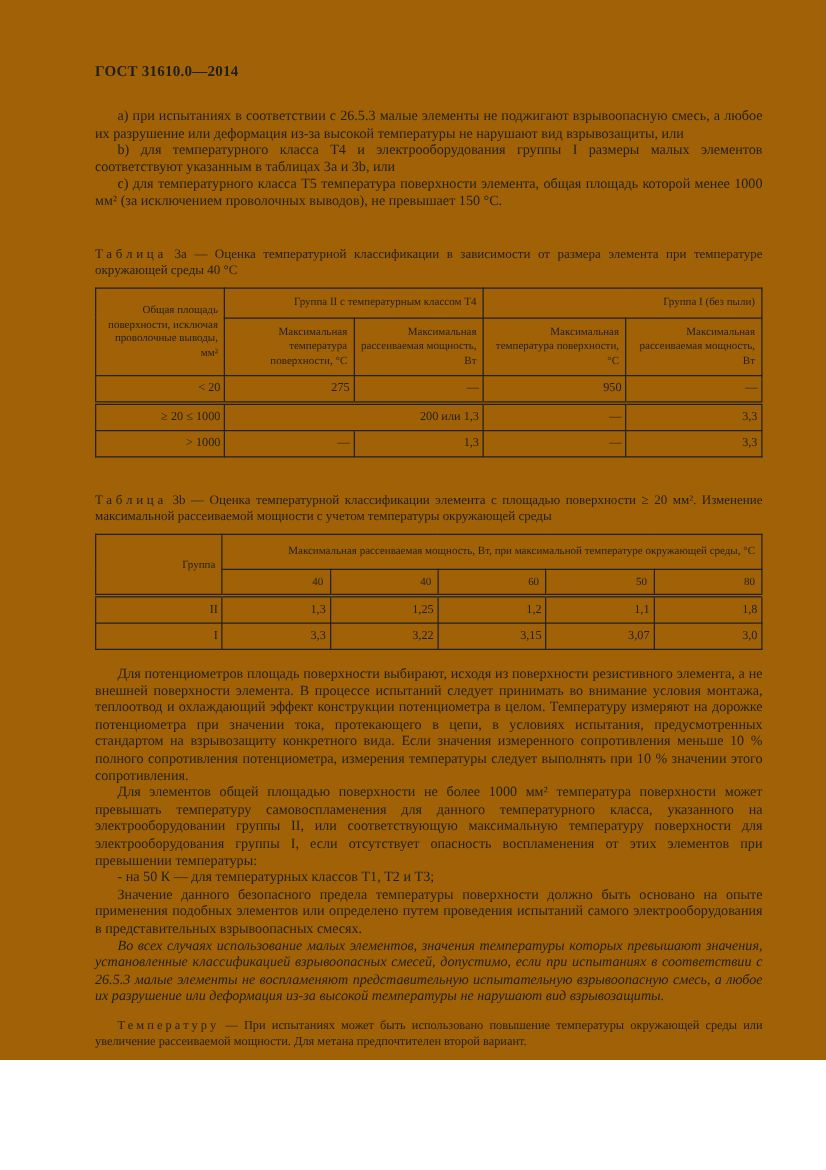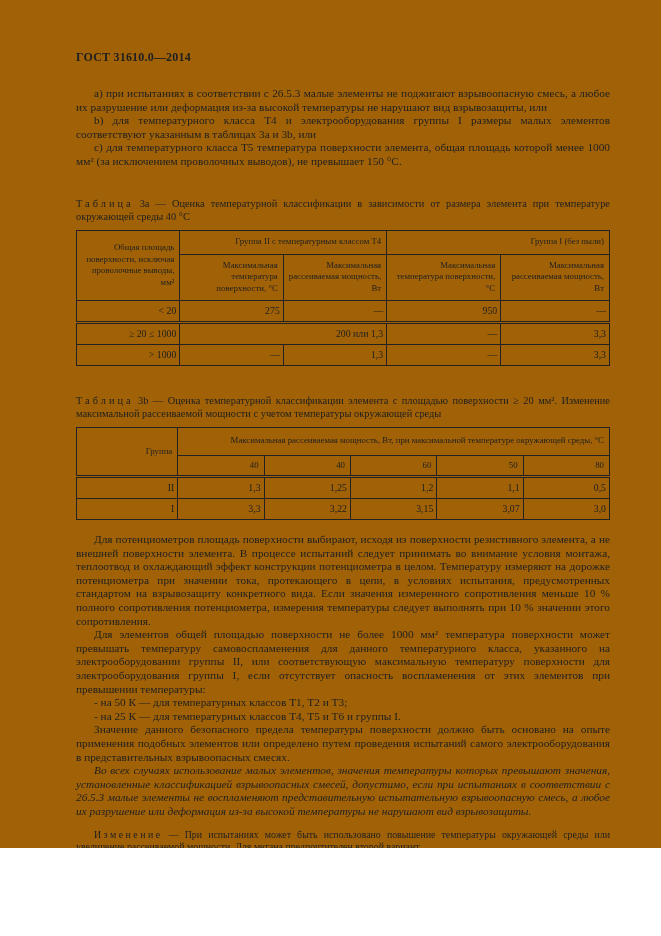--- a/index.html
+++ b/index.html
@@ -167,40 +167,39 @@
           <th>80</th>
         </tr>
       </thead>
       <tbody>
         <tr>
           <td>II</td>
           <td>1,3</td>
           <td>1,25</td>
           <td>1,2</td>
           <td>1,1</td>
-          <td>0,5</td>
+          <td>1,8</td>
         </tr>
         <tr>
           <td>I</td>
           <td>3,3</td>
           <td>3,22</td>
           <td>3,15</td>
           <td>3,07</td>
           <td>3,0</td>
         </tr>
       </tbody>
     </table>
 
     <div class="gap-after-table"></div>
 
     <p class="para">Для потенциометров площадь поверхности выбирают, исходя из поверхности резистивного элемента, а не внешней поверхности элемента. В процессе испытаний следует принимать во внимание условия монтажа, теплоотвод и охлаждающий эффект конструкции потенциометра в целом. Температуру измеряют на дорожке потенциометра при значении тока, протекающего в цепи, в условиях испытания, предусмотренных стандартом на взрывозащиту конкретного вида. Если значения измеренного сопротивления меньше 10 % полного сопротивления потенциометра, измерения температуры следует выполнять при 10 % значении этого сопротивления.</p>
     <p class="para">Для элементов общей площадью поверхности не более 1000 мм² температура поверхности может превышать температуру самовоспламенения для данного температурного класса, указанного на электрооборудовании группы II, или соответствующую максимальную температуру поверхности для электрооборудования группы I, если отсутствует опасность воспламенения от этих элементов при превышении температуры:</p>
     <p class="para">- на 50 К — для температурных классов Т1, Т2 и Т3;</p>
-    <p class="para">- на 25 К — для температурных классов Т4, Т5 и Т6 и группы I.</p>
     <p class="para">Значение данного безопасного предела температуры поверхности должно быть основано на опыте применения подобных элементов или определено путем проведения испытаний самого электрооборудования в представительных взрывоопасных смесях.</p>
     <p class="para italic">Во всех случаях использование малых элементов, значения температуры которых превышают значения, установленные классификацией взрывоопасных смесей, допустимо, если при испытаниях в соответствии с 26.5.3 малые элементы не воспламеняют представительную испытательную взрывоопасную смесь, а любое их разрушение или деформация из-за высокой температуры не нарушают вид взрывозащиты.</p>
 
-    <p class="note"><span class="note-label">Изменение</span> <span>— При испытаниях может быть использовано повышение температуры окружающей среды или увеличение рассеиваемой мощности. Для метана предпочтителен второй вариант.</span></p>
+    <p class="note"><span class="note-label">Температуру</span> <span>— При испытаниях может быть использовано повышение температуры окружающей среды или увеличение рассеиваемой мощности. Для метана предпочтителен второй вариант.</span></p>
 
     <div class="page-number">16</div>
 
   </div>
 </div>
 
 </body></html>

